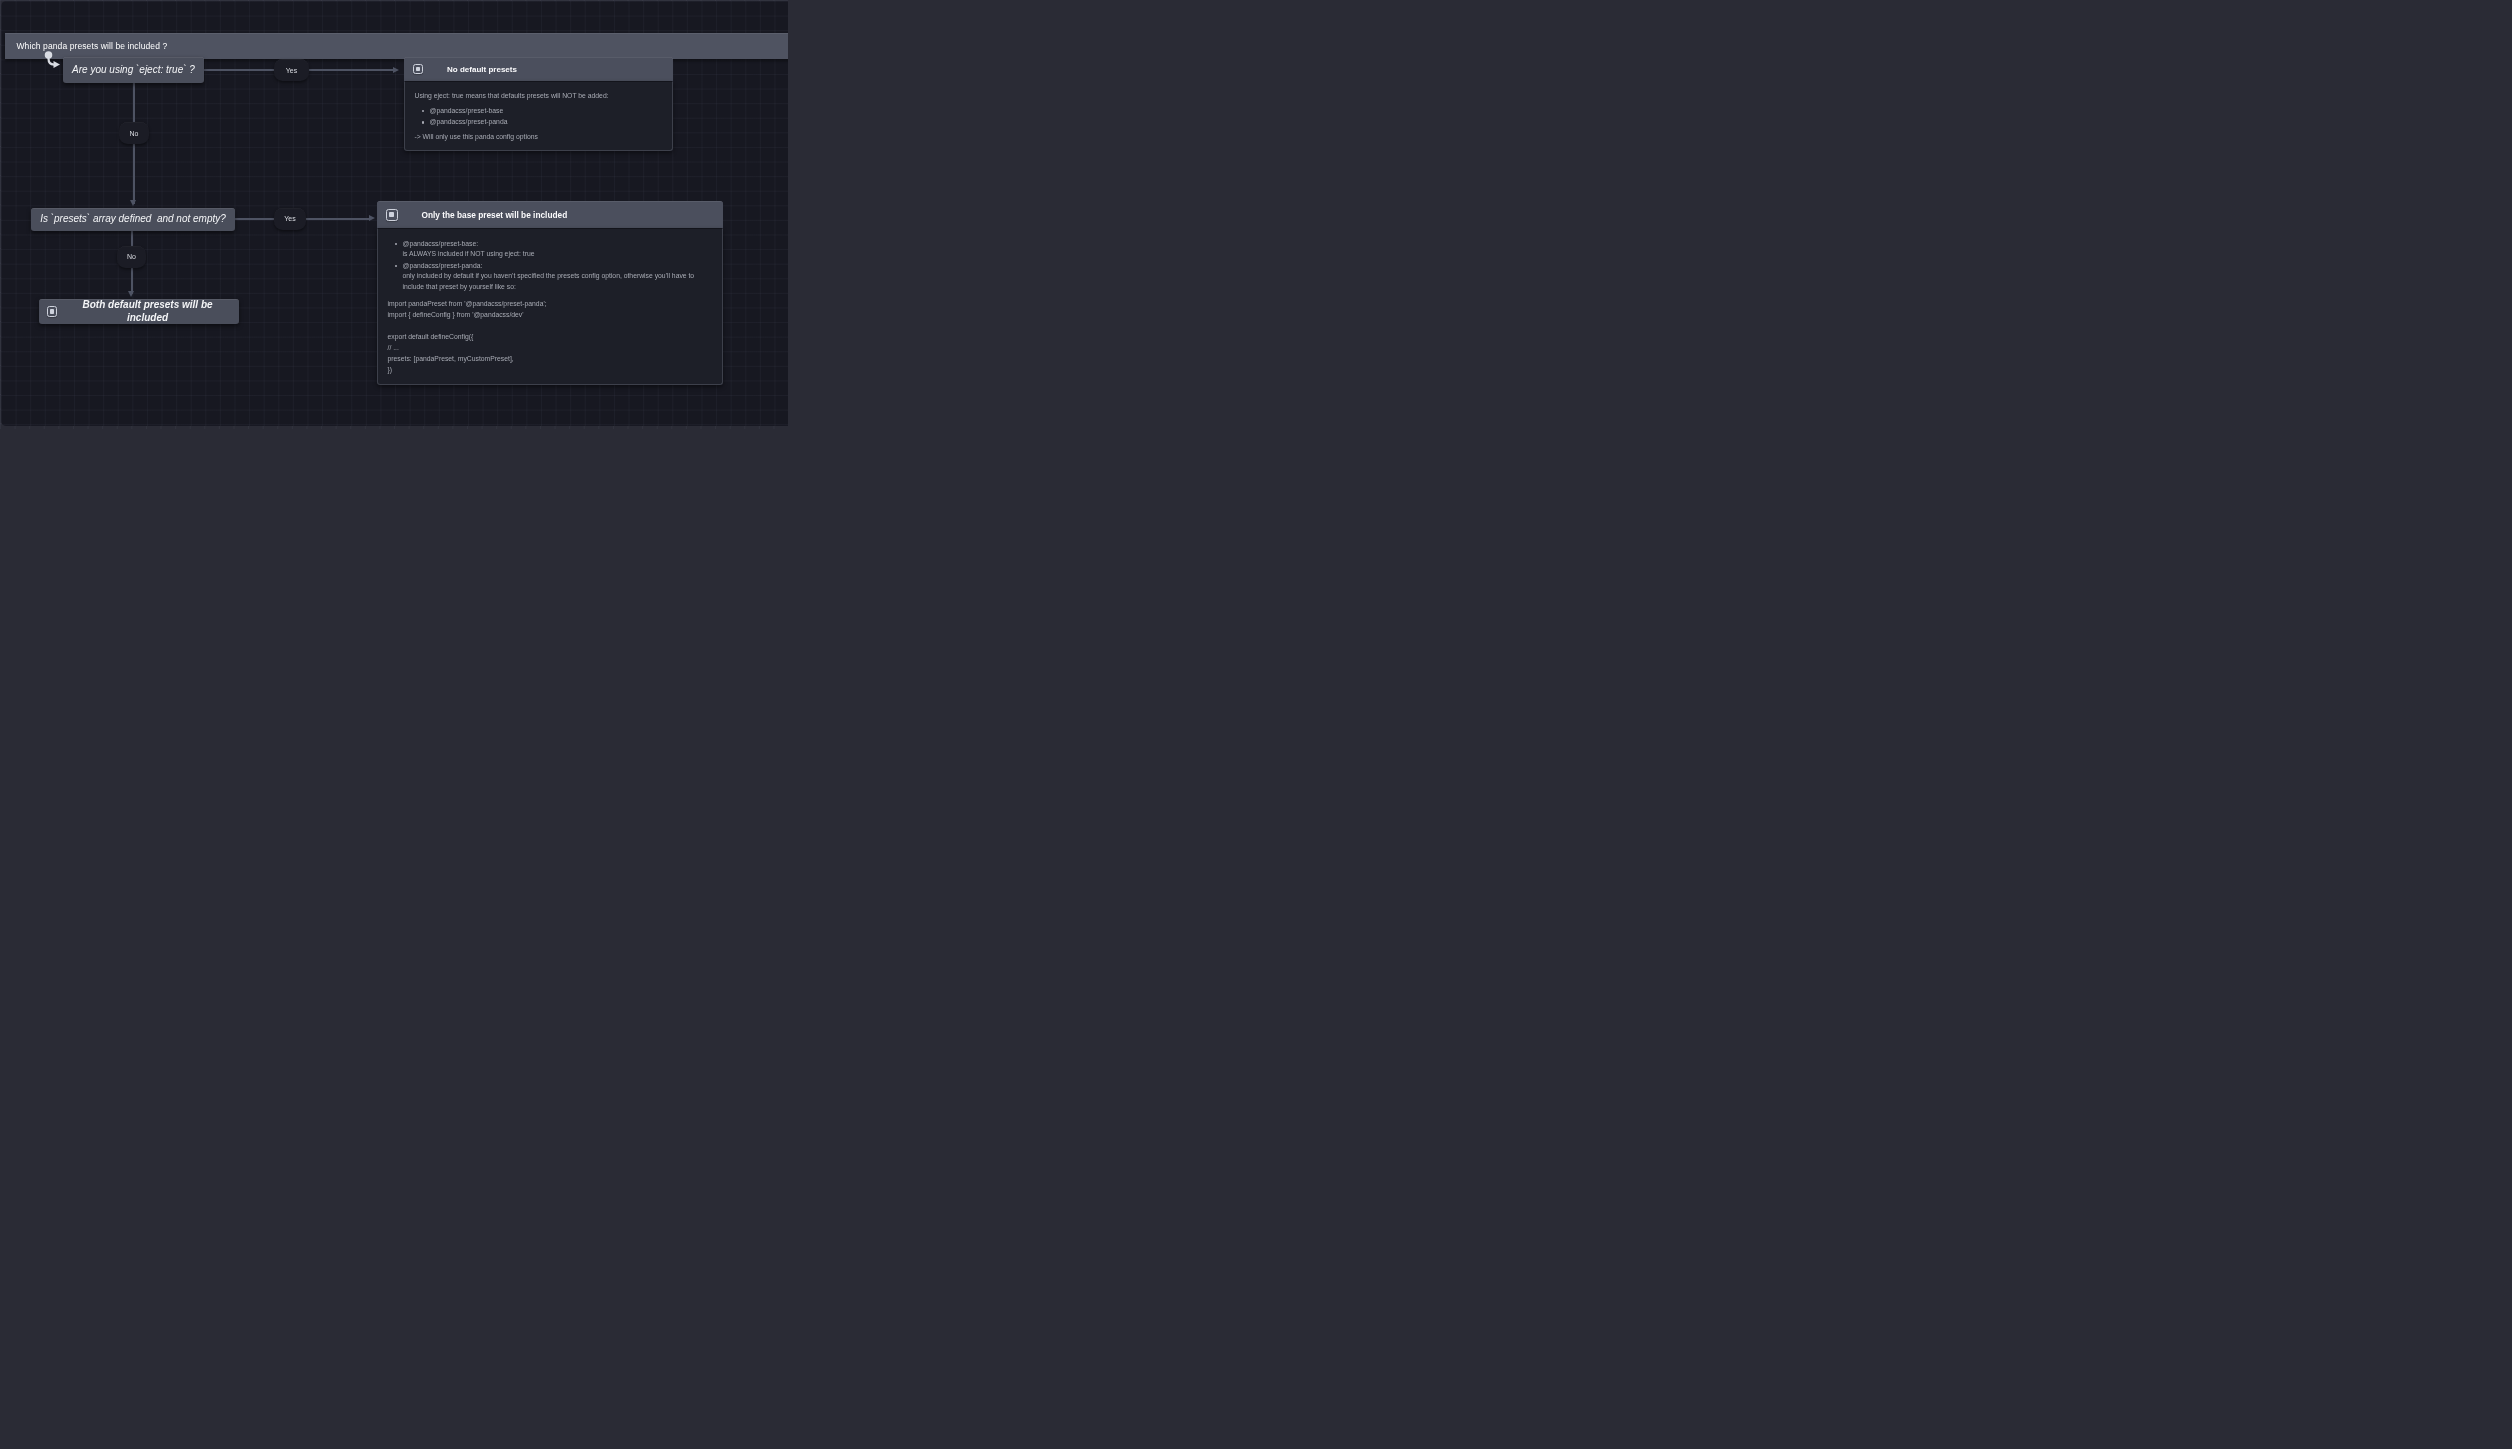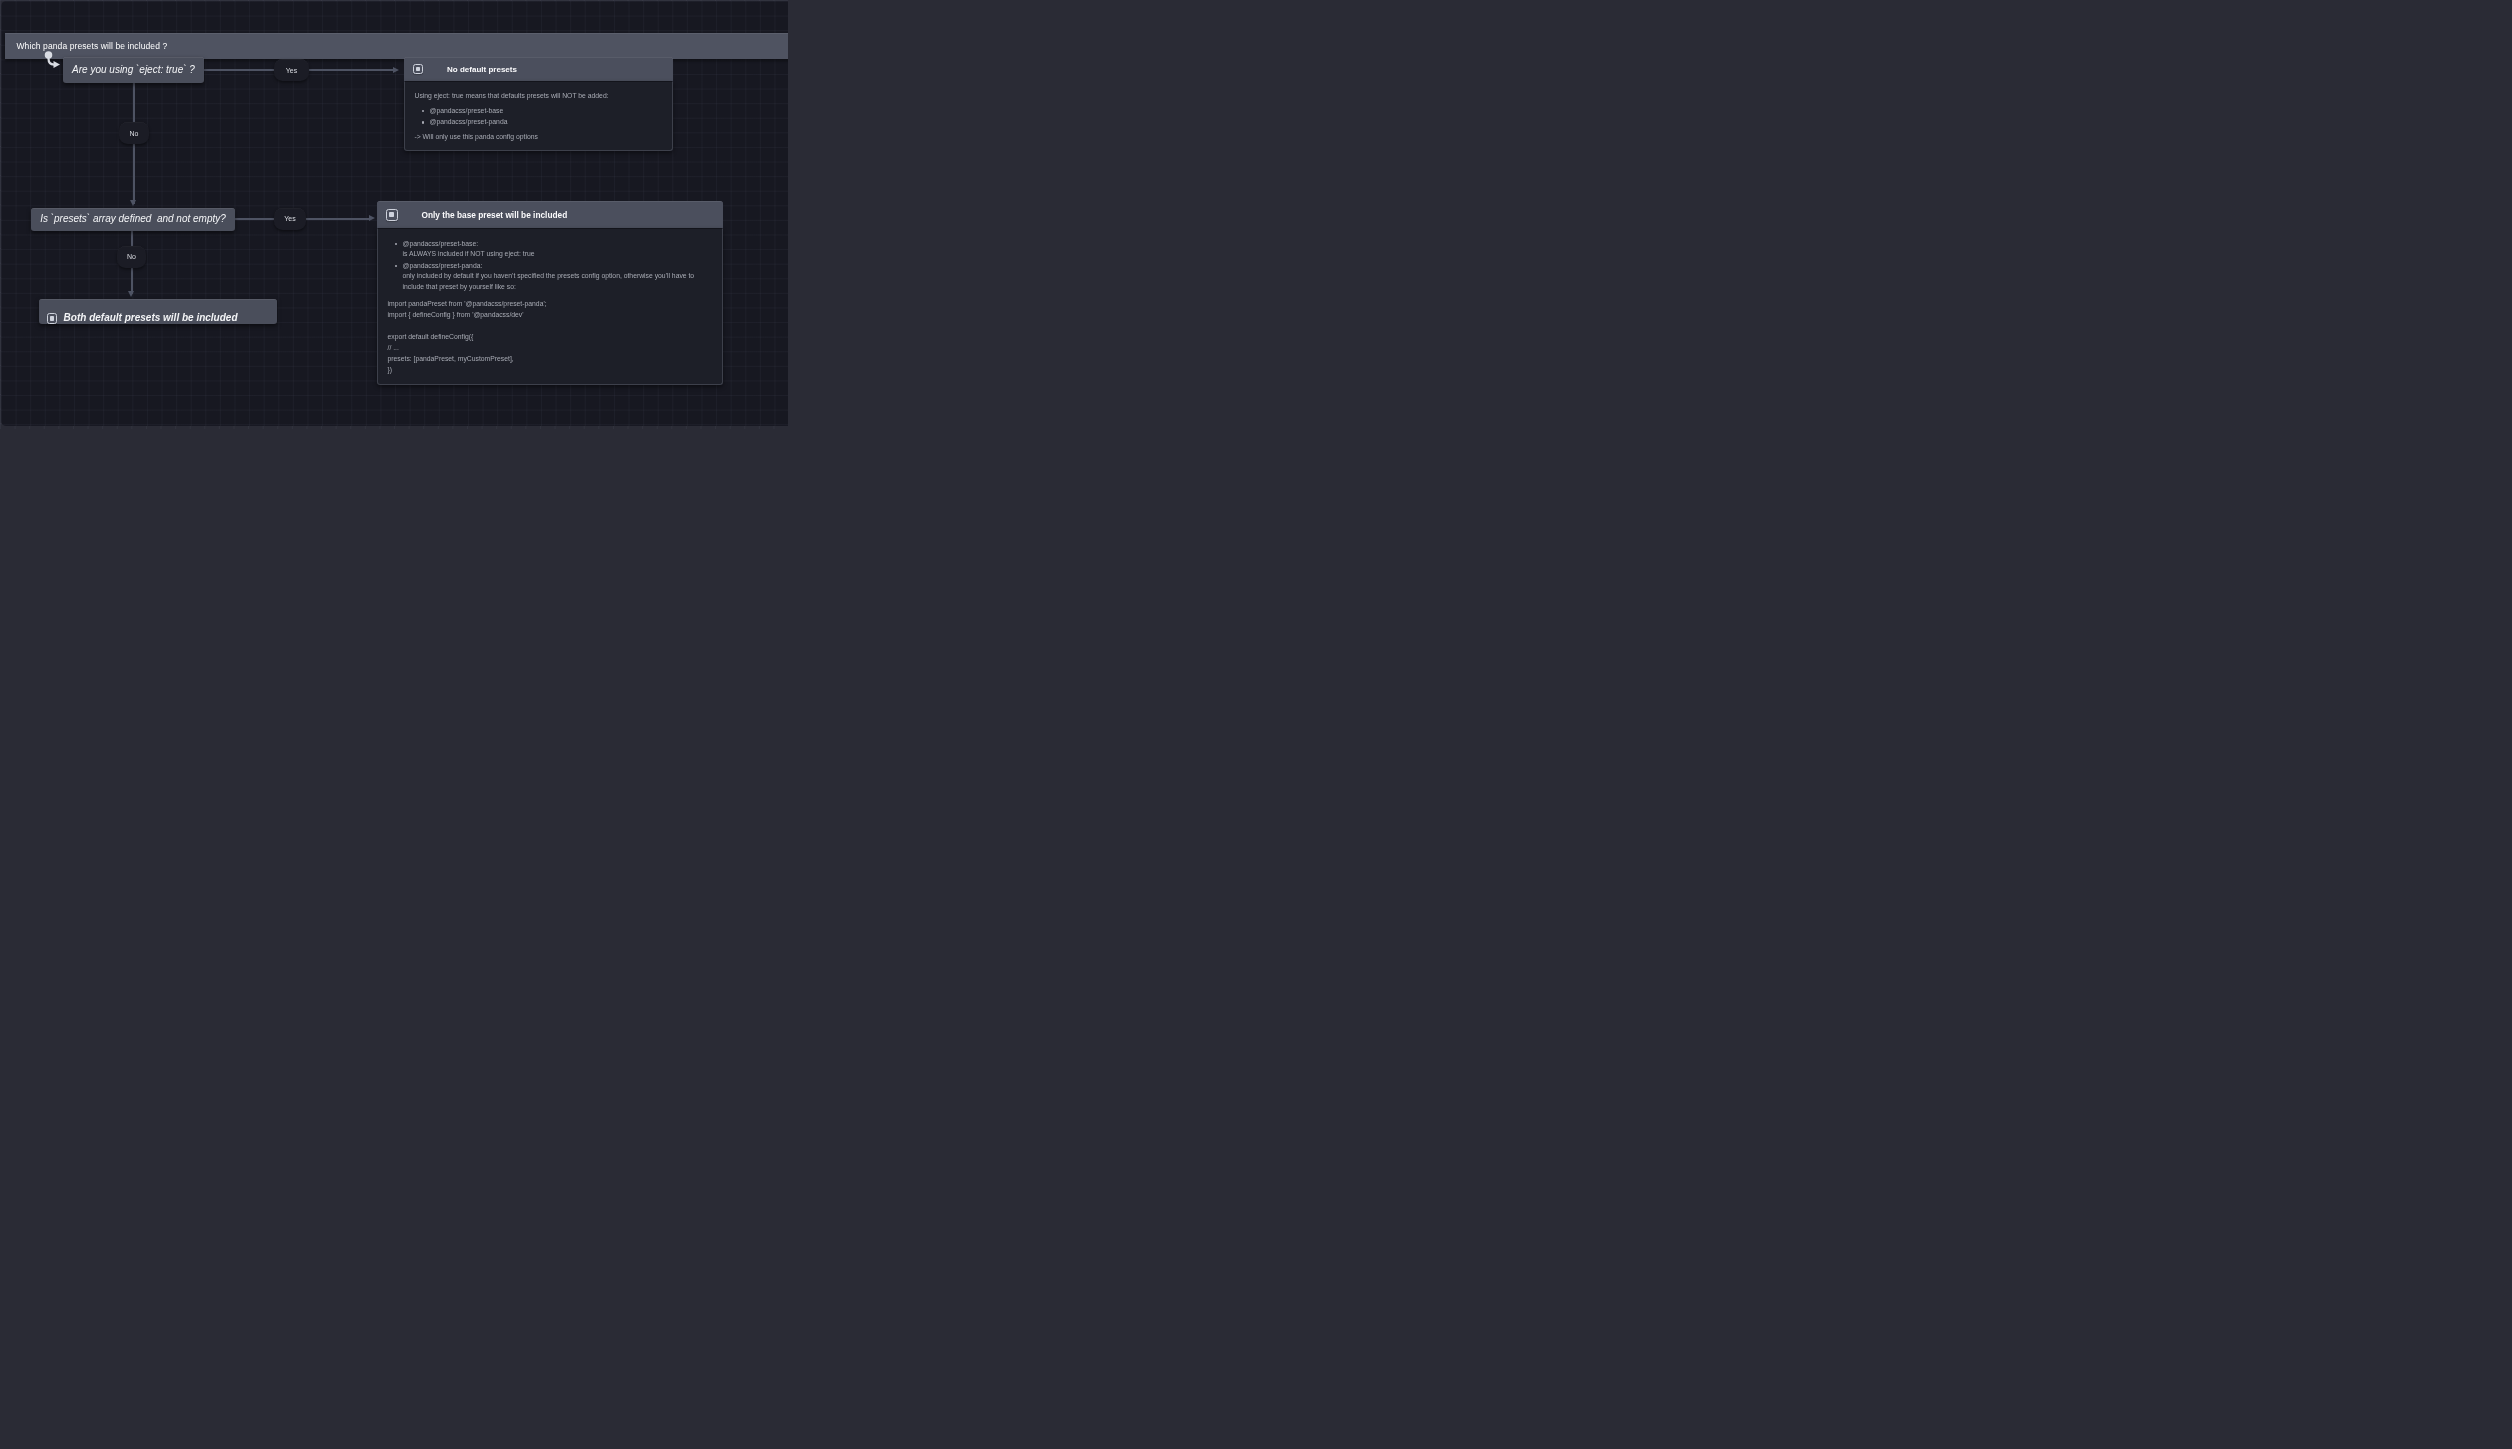--- a/index.html
+++ b/index.html
@@ -202,20 +202,20 @@
         <div class="code-line">import { defineConfig } from '@pandacss/dev'</div>
         <div class="code-line"></div>
         <div class="code-line">export default defineConfig({</div>
         <div class="code-line">// ...</div>
         <div class="code-line">presets: [pandaPreset, myCustomPreset],</div>
         <div class="code-line">})</div>
       </div>
     </div>
   </div>
 
-  <div class="node left-align" style="left:39px; top:299px; width:238px; height:25px; padding:0 7.5px; gap:6.5px;align-items:flex-end;">
+  <div class="node left-align" style="left:39px; top:299px; width:200px; height:25px; padding:0 7.5px; gap:6.5px;">
     <div class="frame-icon">
         <div class="inner"></div>
       </div>
     <span class="node-label" style="font-weight:600;">Both default presets will be included</span>
   </div>
 </div>
 
 
 </body></html>

